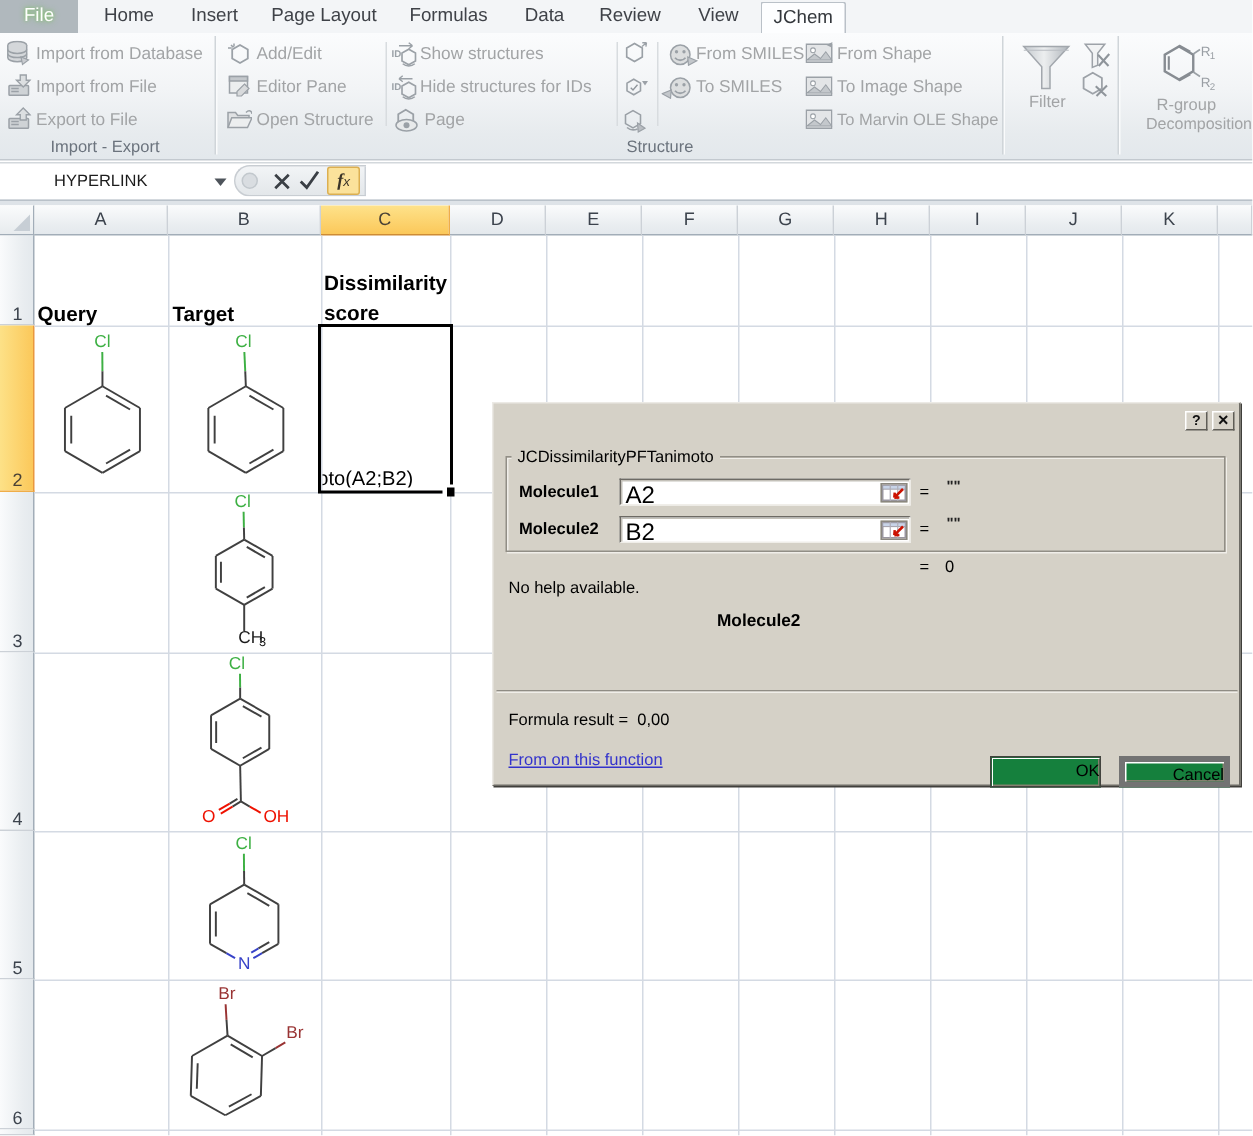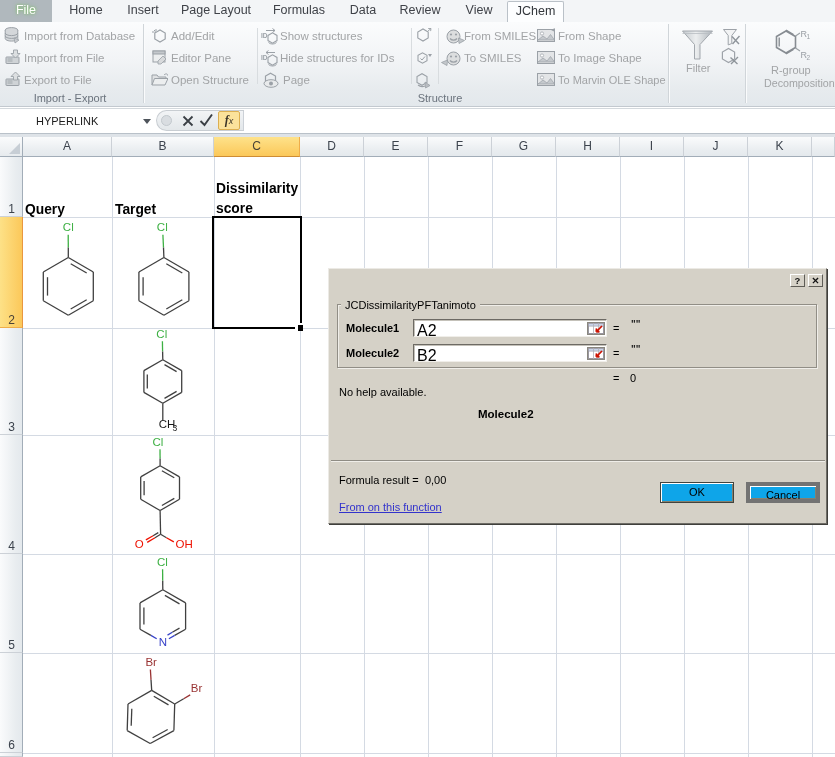--- a/index.html
+++ b/index.html
@@ -30,21 +30,21 @@
 .celltxt{font-weight:bold;font-size:13.8px;color:#000;white-space:nowrap}
 
 #dlg{left:328px;top:268px;width:499px;height:256px;background:#d5d1c7;border-top:1px solid #eceae5;border-left:1px solid #eceae5;border-right:1px solid #6e6c66;border-bottom:1px solid #6e6c66;box-shadow:1px 1px 0 #403f3b;z-index:50}
 #dlgtitle{left:3px;top:3px;width:491px;height:18px;background:linear-gradient(90deg,#10246a 0%,#1e3d85 40%,#5580b4 75%,#a6caf0 100%);color:#fff;font-size:12.3px;font-weight:bold;line-height:17px;padding-left:5px}
 .tbtn{top:5px;width:15px;height:13px;background:#d6d2c8;border-top:1px solid #fff;border-left:1px solid #fff;border-right:1px solid #5f5d57;border-bottom:1px solid #5f5d57;text-align:center;font-size:9.5px;font-weight:bold;color:#111;line-height:11px}
 #grpbox{left:8px;top:34.5px;width:480px;height:64px;border:1px solid #918e86;box-shadow:inset 1px 1px 0 #f0eee9,1px 1px 0 #f0eee9}
 #grplabel{left:12px;top:30px;background:#d5d1c7;padding:0 4px;font-size:11px;color:#000}
 .dfield{font-size:11px;color:#000}
 .dtextbox{left:84px;height:18px;width:194px;background:#fff;border-top:1px solid #6d6a64;border-left:1px solid #6d6a64;box-shadow:inset 1px 1px 0 #c4c1b9;border-right:1px solid #f0eee9;border-bottom:1px solid #f0eee9;font-size:16px;padding:2px 0 0 3px}
 #dlgsep{left:2px;top:191px;width:494px;height:2px;border-top:1px solid #8f8c84;border-bottom:1px solid #f0eee9}
-.dbtn{top:213px;width:74px;height:21px;background:#0ea5e9;text-align:center;font-size:11px;color:#000;line-height:19px}
+.dbtn{top:235px;width:74px;height:21px;background:#15803d;text-align:right;font-size:11px;color:#000;line-height:19px}
 #okbtn{left:331px;border:1.5px solid #42433e;box-shadow:inset 1px 1px 0 #fff,inset -1px -1px 0 #84816f}
 #cancelbtn{left:417px;border:4px solid #737373;box-shadow:inset 1px 1px 0 #fff,inset -1px -1px 0 #84816f}
 </style></head>
 <body>
 <div id="page">
 
 <div class="abs" id="tabbar"></div>
 <div class="abs" id="filetab">File</div>
 <div class="abs tab" style="left:64px;width:44px">Home</div>
 <div class="abs tab" style="left:121px;width:44px">Insert</div>
@@ -253,20 +253,23 @@
 <div class="abs vgl" style="left:812px"></div>
 <div class="abs hgl" style="top:217px"></div>
 <div class="abs hgl" style="top:328px"></div>
 <div class="abs hgl" style="top:435px"></div>
 <div class="abs hgl" style="top:554px"></div>
 <div class="abs hgl" style="top:653px"></div>
 <div class="abs hgl" style="top:753px"></div>
 <div class="abs celltxt" style="left:25px;top:202px">Query</div>
 <div class="abs celltxt" style="left:115px;top:202px">Target</div>
 <div class="abs celltxt" style="left:216px;top:179px;line-height:20.4px">Dissimilarity<br>score</div>
+<div class="abs" style="left:214.5px;top:219px;width:85px;height:106px;overflow:hidden">
+      <div style="position:absolute;left:-3px;top:92px;font-size:13.4px;color:#000;white-space:nowrap">oto(A2;B2)</div>
+    </div>
 <svg style="position:absolute;left:23px;top:217px" width="89" height="111" viewBox="0 0 89 111">
       <text x="45.3" y="14" font-family="Liberation Sans, sans-serif" font-size="11.5" fill="#3db043" text-anchor="middle" font-weight="normal">Cl</text>
       <line x1="45.2" y1="17.7" x2="45.3" y2="30.5" stroke="#3db043" stroke-width="1.3"></line>
       <line x1="45.3" y1="30.5" x2="45.3" y2="40.5" stroke="#404040" stroke-width="1.3"></line>
       <line x1="45.3" y1="40.5" x2="70.3" y2="55.0" stroke="#404040" stroke-width="1.3"></line>
       <line x1="47.7" y1="46.8" x2="63.7" y2="56.0" stroke="#404040" stroke-width="1.3"></line>
       <line x1="70.3" y1="55.0" x2="70.3" y2="83.8" stroke="#404040" stroke-width="1.3"></line>
       <line x1="70.3" y1="83.8" x2="45.3" y2="98.2" stroke="#404040" stroke-width="1.3"></line>
       <line x1="63.7" y1="82.8" x2="47.7" y2="92.0" stroke="#404040" stroke-width="1.3"></line>
       <line x1="45.3" y1="98.2" x2="20.3" y2="83.8" stroke="#404040" stroke-width="1.3"></line>

